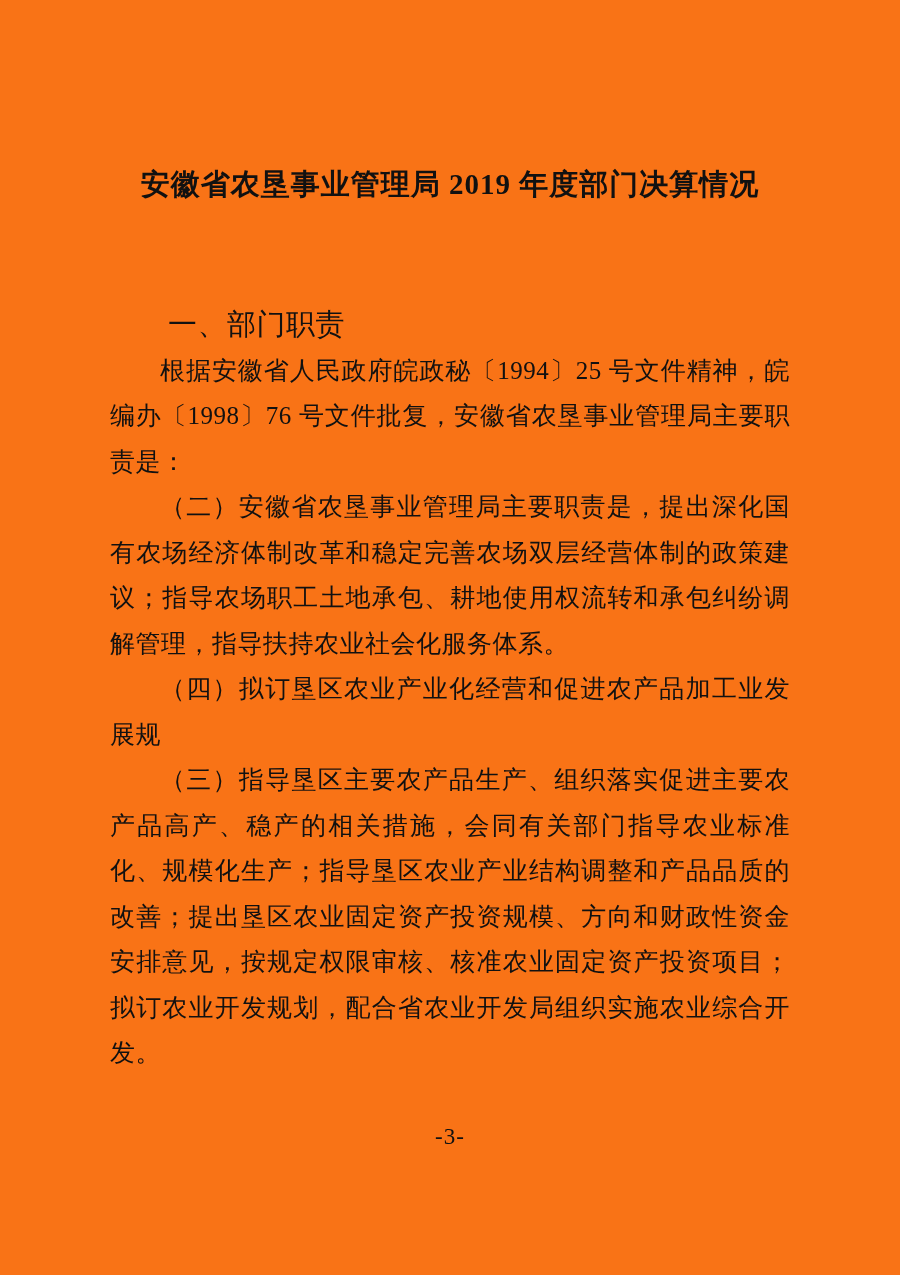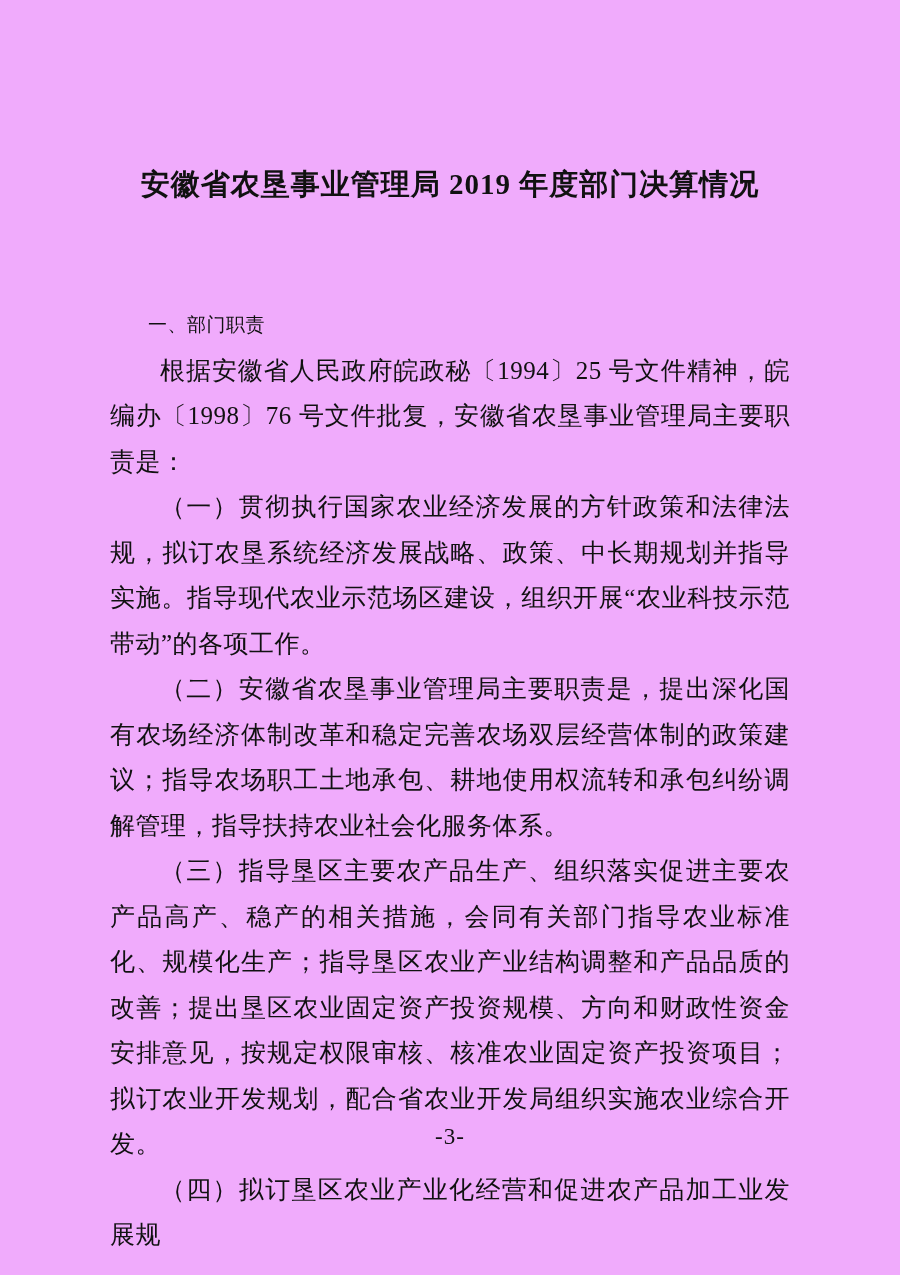--- a/index.html
+++ b/index.html
@@ -5,21 +5,21 @@
   html, body {
     margin: 0;
     padding: 0;
     background: #ffffff;
   }
   .page {
     position: relative;
     width: 900px;
     height: 1275px;
     margin: 0 auto;
-    background: #f0abfc;
+    background: #f97316;
     color: #111111;
     font-family: "Liberation Serif", "DejaVu Serif", serif;
     overflow: hidden;
   }
   .doc-title {
     padding-top: 166px;
     text-align: center;
     font-size: 29px;
     font-weight: bold;
     letter-spacing: 1px;
@@ -32,21 +32,21 @@
     line-height: 45.5px;
     text-align: justify;
     letter-spacing: 0.5px;
   }
   .doc-body p {
     margin: 0;
     padding: 0;
     text-indent: 2em;
   }
   .section-heading {
-    font-size: 19px;
+    font-size: 29px;
     font-weight: normal;
   }
   .page-number {
     position: absolute;
     top: 1124px;
     left: 0;
     width: 100%;
     text-align: center;
     font-size: 23px;
     letter-spacing: 1px;
@@ -55,21 +55,20 @@
 </head>
 <body>
 
 <div class="page">
 
   <div class="doc-title">安徽省农垦事业管理局 2019 年度部门决算情况</div>
 
   <div class="doc-body">
     <p class="section-heading">一、部门职责</p>
     <p>根据安徽省人民政府皖政秘〔1994〕25 号文件精神，皖编办〔1998〕76 号文件批复，安徽省农垦事业管理局主要职责是：</p>
-    <p>（一）贯彻执行国家农业经济发展的方针政策和法律法规，拟订农垦系统经济发展战略、政策、中长期规划并指导实施。指导现代农业示范场区建设，组织开展“农业科技示范带动”的各项工作。</p>
     <p>（二）安徽省农垦事业管理局主要职责是，提出深化国有农场经济体制改革和稳定完善农场双层经营体制的政策建议；指导农场职工土地承包、耕地使用权流转和承包纠纷调解管理，指导扶持农业社会化服务体系。</p>
+    <p>（四）拟订垦区农业产业化经营和促进农产品加工业发展规</p>
     <p>（三）指导垦区主要农产品生产、组织落实促进主要农产品高产、稳产的相关措施，会同有关部门指导农业标准化、规模化生产；指导垦区农业产业结构调整和产品品质的改善；提出垦区农业固定资产投资规模、方向和财政性资金安排意见，按规定权限审核、核准农业固定资产投资项目；拟订农业开发规划，配合省农业开发局组织实施农业综合开发。</p>
-    <p>（四）拟订垦区农业产业化经营和促进农产品加工业发展规</p>
   </div>
 
   <div class="page-number">-3-</div>
 
 </div>
 
 </body></html>

